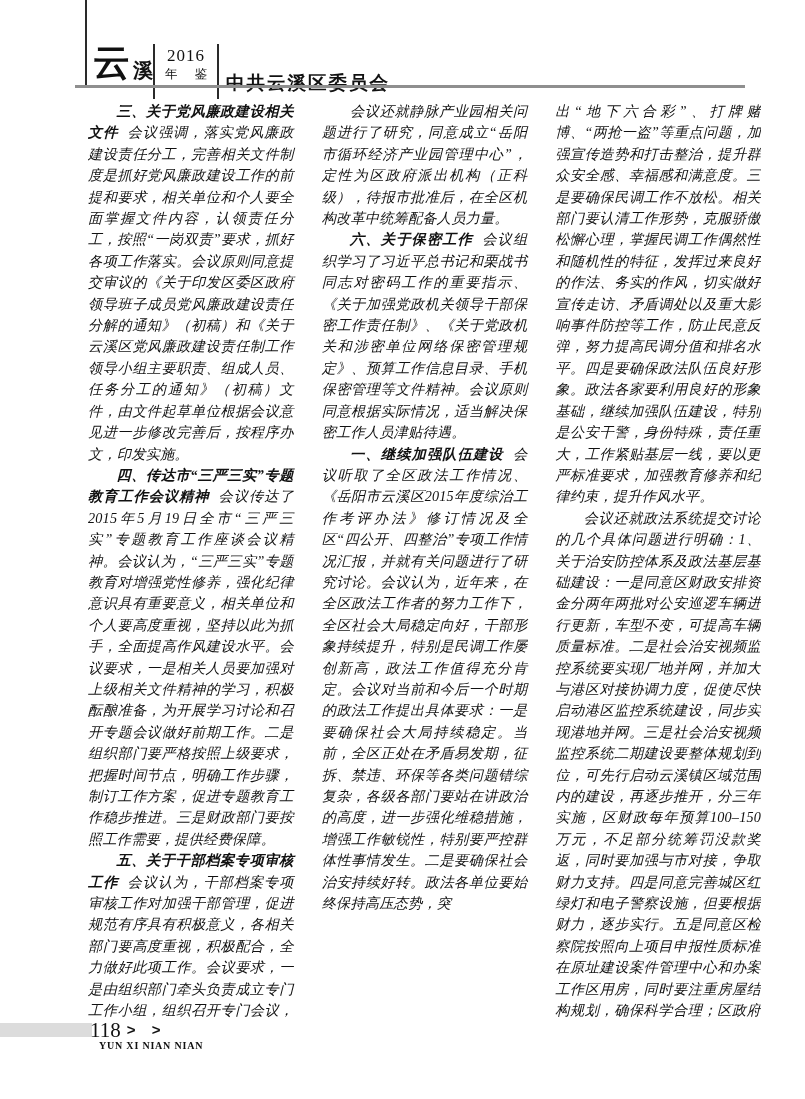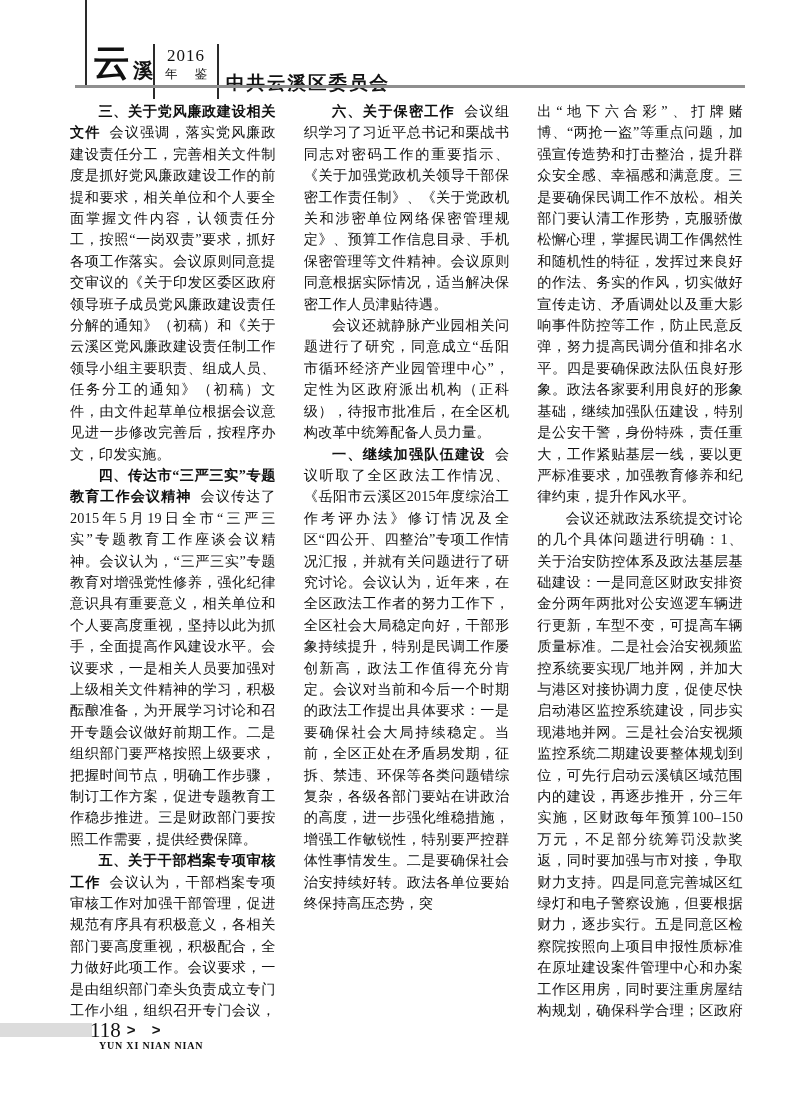--- a/index.html
+++ b/index.html
@@ -44,24 +44,25 @@
     line-height: 1;
   }
   .head-rule {
     position: absolute; left: 75px; top: 85px;
     width: 670px; height: 3px;
     background: #8f8f8f;
   }
 
   
   .columns {
-    position: absolute; left: 70px; top: 101px;
+    position: absolute; left: 88px; top: 101px;
     width: 673px; height: 921px;
     display: flex; gap: 28px;
     overflow: hidden;
+    font-style: italic;
   }
   .col { flex: 1 1 0; min-width: 0; }
   .col p {
     margin: 0;
     font-size: 14.2px;
     line-height: 21.4px;
     text-align: justify;
     text-indent: 2em;
     letter-spacing: 0.2px;
   }
@@ -120,24 +121,24 @@
       <p>
         <span class="run-head">四、传达市“三严三实”专题教育工作会议精神</span><span>会议传达了2015年5月19日全市“三严三实”专题教育工作座谈会议精神。会议认为，“三严三实”专题教育对增强党性修养，强化纪律意识具有重要意义，相关单位和个人要高度重视，坚持以此为抓手，全面提高作风建设水平。会议要求，一是相关人员要加强对上级相关文件精神的学习，积极酝酿准备，为开展学习讨论和召开专题会议做好前期工作。二是组织部门要严格按照上级要求，把握时间节点，明确工作步骤，制订工作方案，促进专题教育工作稳步推进。三是财政部门要按照工作需要，提供经费保障。</span>
       </p>
       <p>
         <span class="run-head">五、关于干部档案专项审核工作</span><span>会议认为，干部档案专项审核工作对加强干部管理，促进规范有序具有积极意义，各相关部门要高度重视，积极配合，全力做好此项工作。会议要求，一是由组织部门牵头负责成立专门工作小组，组织召开专门会议，按照确定的时间步骤和处理办法，全面推进干部档案专项审核工作。二是为理顺工作关</span>
       </p>
     </section>
 
     <section class="col">
       <p>
-        <span class="run-head">六、关于保密工作</span><span>会议组织学习了习近平总书记和栗战书同志对密码工作的重要指示、《关于加强党政机关领导干部保密工作责任制》、《关于党政机关和涉密单位网络保密管理规定》、预算工作信息目录、手机保密管理等文件精神。会议原则同意根据实际情况，适当解决保密工作人员津贴待遇。</span>
+        <span>会议还就静脉产业园相关问题进行了研究，同意成立“岳阳市循环经济产业园管理中心”，定性为区政府派出机构（正科级），待报市批准后，在全区机构改革中统筹配备人员力量。</span>
       </p>
       <p>
-        <span>会议还就静脉产业园相关问题进行了研究，同意成立“岳阳市循环经济产业园管理中心”，定性为区政府派出机构（正科级），待报市批准后，在全区机构改革中统筹配备人员力量。</span>
+        <span class="run-head">六、关于保密工作</span><span>会议组织学习了习近平总书记和栗战书同志对密码工作的重要指示、《关于加强党政机关领导干部保密工作责任制》、《关于党政机关和涉密单位网络保密管理规定》、预算工作信息目录、手机保密管理等文件精神。会议原则同意根据实际情况，适当解决保密工作人员津贴待遇。</span>
       </p>
       <p>
         <span class="run-head">一、继续加强队伍建设</span><span>会议听取了全区政法工作情况、《岳阳市云溪区2015年度综治工作考评办法》修订情况及全区“四公开、四整治”专项工作情况汇报，并就有关问题进行了研究讨论。会议认为，近年来，在全区政法工作者的努力工作下，全区社会大局稳定向好，干部形象持续提升，特别是民调工作屡创新高，政法工作值得充分肯定。会议对当前和今后一个时期的政法工作提出具体要求：一是要确保社会大局持续稳定。当前，全区正处在矛盾易发期，征拆、禁违、环保等各类问题错综复杂，各级各部门要站在讲政治的高度，进一步强化维稳措施，增强工作敏锐性，特别要严控群体性事情发生。二是要确保社会治安持续好转。政法各单位要始终保持高压态势，突</span>
       </p>
     </section>
 
     <section class="col">
       <p class="cont">
         <span>出“地下六合彩”、打牌赌博、“两抢一盗”等重点问题，加强宣传造势和打击整治，提升群众安全感、幸福感和满意度。三是要确保民调工作不放松。相关部门要认清工作形势，克服骄傲松懈心理，掌握民调工作偶然性和随机性的特征，发挥过来良好的作法、务实的作风，切实做好宣传走访、矛盾调处以及重大影响事件防控等工作，防止民意反弹，努力提高民调分值和排名水平。四是要确保政法队伍良好形象。政法各家要利用良好的形象基础，继续加强队伍建设，特别是公安干警，身份特殊，责任重大，工作紧贴基层一线，要以更严标准要求，加强教育修养和纪律约束，提升作风水平。</span>
       </p>

